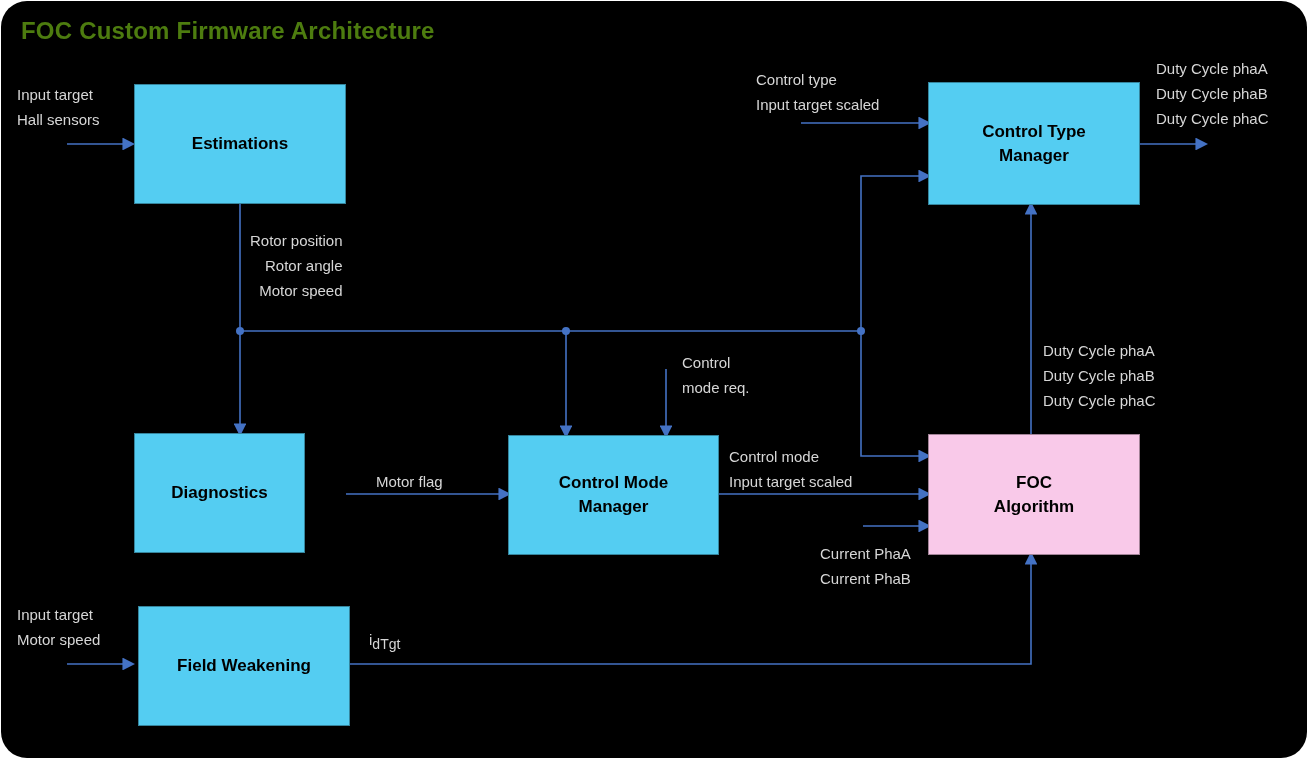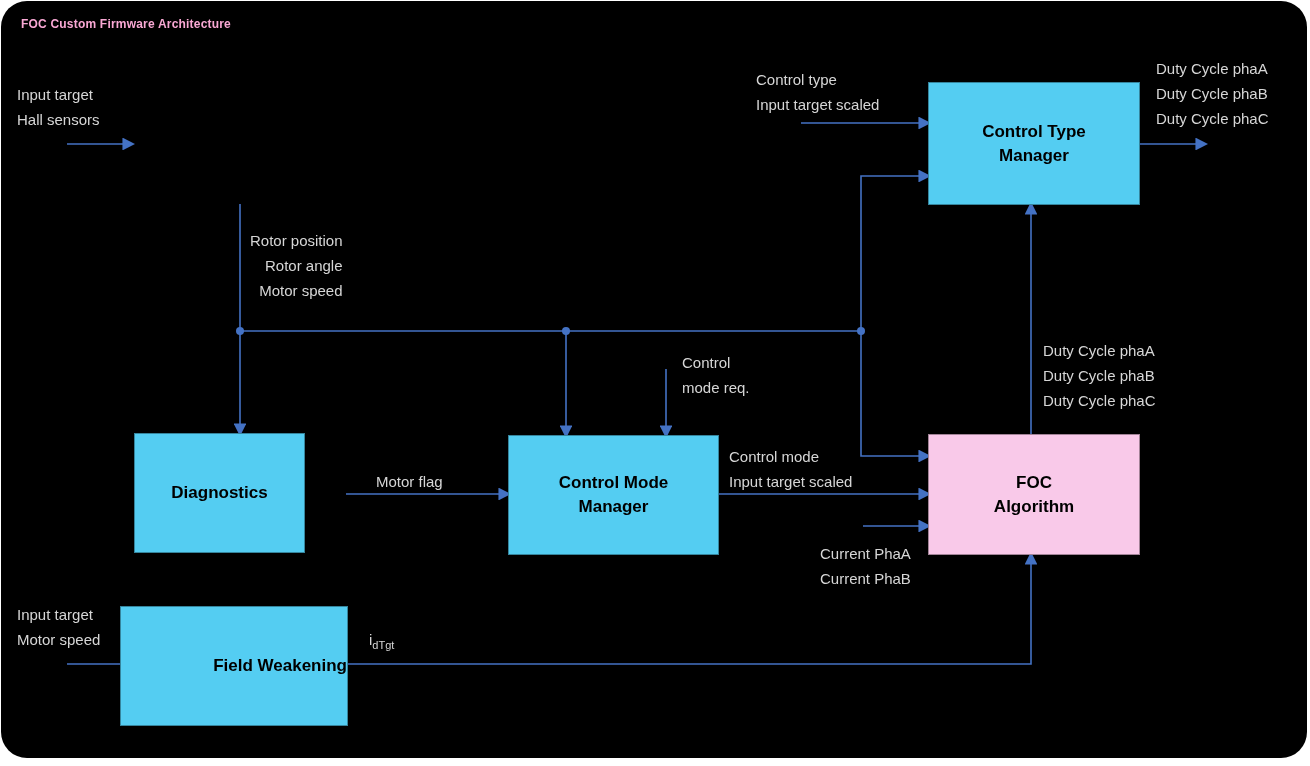--- a/index.html
+++ b/index.html
@@ -1,28 +1,28 @@
 <!DOCTYPE html>
 <html style="--cyan: #54CDF2; --pink: #F9C9E9; --arrow: #4472C4; --label: #D6D6D6;"><head>
 <meta charset="utf-8">
 <style>
   html,body{margin:0;padding:0;width:1310px;height:766px;background:#ffffff;overflow:hidden;
             font-family:"Liberation Sans",sans-serif;}
   .frame{position:absolute;left:1px;top:1px;width:1306px;height:757px;background:#000000;
          border-radius:26px;}
-  .title{position:absolute;left:20px;top:16px;font-size:12px;font-weight:bold;
-         color:#f9a8d4;letter-spacing:.2px;}
+  .title{position:absolute;left:20px;top:16px;font-size:24px;font-weight:bold;
+         color:#4d7c0f;letter-spacing:.2px;}
   .block{position:absolute;display:flex;align-items:center;justify-content:center;
          text-align:center;box-sizing:border-box;border:1px solid rgba(0,0,0,0.35);}
   .block span{font-weight:bold;font-size:17px;color:#000;line-height:24px;white-space:pre-line;}
   .cyan{background:var(--cyan,#54CDF2);}
   .pink{background:var(--pink,#F9C9E9);}
   .lbl{position:absolute;color:var(--label,#d6d6d6);font-size:15px;line-height:25px;
        white-space:pre-line;}
-  .lbl sub{font-size:11px;}
+  .lbl sub{font-size:14px;}
   svg.connectors{position:absolute;left:0;top:0;width:1310px;height:766px;pointer-events:none;}
   svg.connectors path.wire{fill:none;stroke:var(--arrow,#4472C4);stroke-width:1.6;}
   svg.connectors circle.dot{fill:var(--arrow,#4472C4);stroke:none;}
 </style>
 </head>
 <body>
 
 <div class="frame">
 
   <div class="title">FOC Custom Firmware Architecture</div>
@@ -49,41 +49,44 @@
     <path class="wire" d="M718 493 H920" marker-end="url(#ah)"></path>
     <path class="wire" d="M862 525 H920" marker-end="url(#ah)"></path>
     <path class="wire" d="M66 663 H124" marker-end="url(#ah)"></path>
     <path class="wire" d="M347 663 H1030 V561" marker-end="url(#ah)"></path>
 
     <circle class="dot" cx="239" cy="330" r="4"></circle>
     <circle class="dot" cx="565" cy="330" r="4"></circle>
     <circle class="dot" cx="860" cy="330" r="4"></circle>
   </svg>
 
+  <div class="block cyan" style="left:133px;top:83px;width:212px;height:120px;">
+    <span>Estimations</span>
+  </div>
 
   <div class="block cyan" style="left:133px;top:432px;width:171px;height:120px;">
     <span>Diagnostics</span>
   </div>
 
   <div class="block cyan" style="left:507px;top:434px;width:211px;height:120px;">
     <span>Control Mode
 Manager</span>
   </div>
 
   <div class="block cyan" style="left:927px;top:81px;width:212px;height:123px;">
     <span>Control Type
 Manager</span>
   </div>
 
   <div class="block pink" style="left:927px;top:433px;width:212px;height:121px;">
     <span>FOC
 Algorithm</span>
   </div>
 
-  <div class="block cyan" style="left:119px;top:605px;width:228px;height:120px;justify-content:flex-end;">
+  <div class="block cyan" style="left:137px;top:605px;width:212px;height:120px;">
     <span>Field Weakening</span>
   </div>
 
   <div class="lbl" style="left:16px;top:81px;">Input target
 Hall sensors</div>
 
   <div class="lbl" style="left:249px;top:227px;text-align:right;">Rotor position
 Rotor angle
 Motor speed</div>
 

